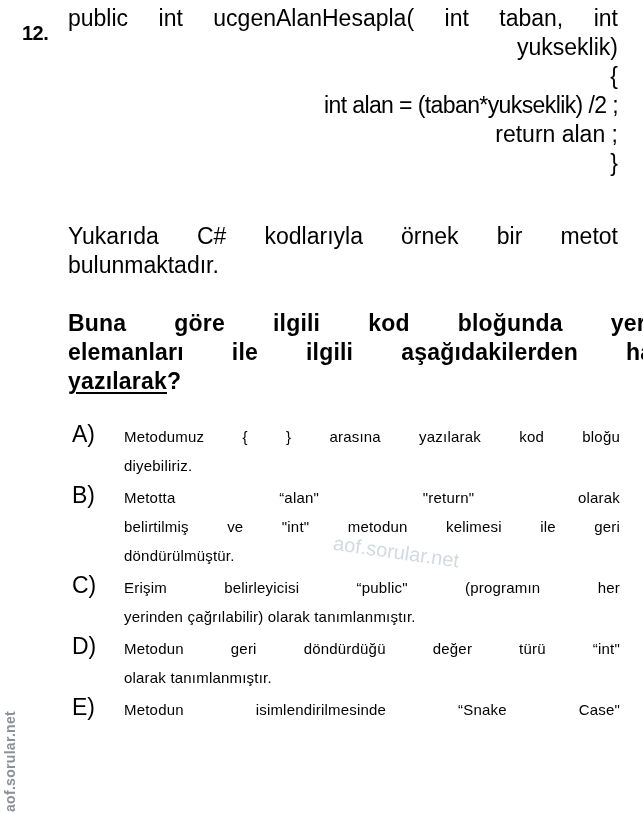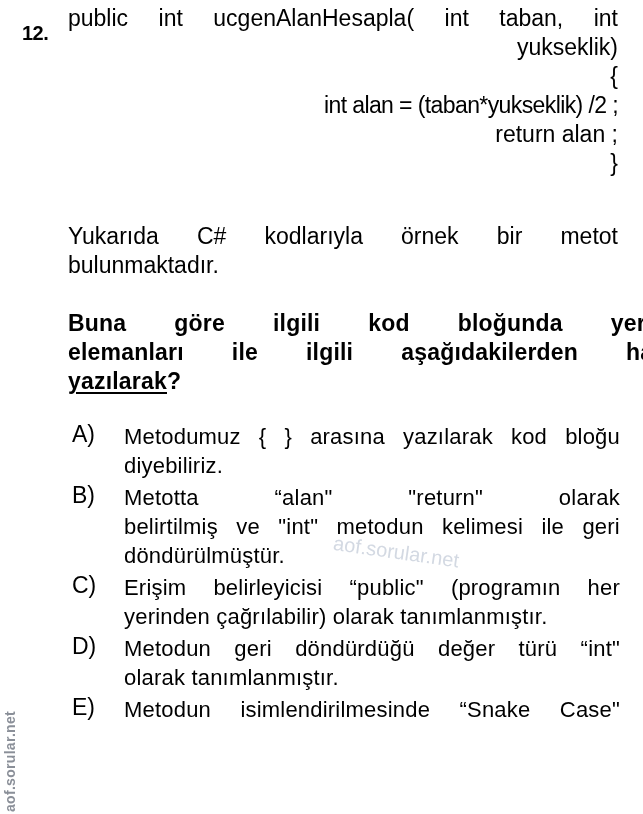--- a/index.html
+++ b/index.html
@@ -79,21 +79,21 @@
       position: absolute;
       left: 0;
       top: -2px;
       font-size: 23px;
       line-height: 29px;
     }
     .option-body {
       margin-left: 52px;
     }
     .option-body .line {
-      font-size: 22px;
+      font-size: 15px;
       line-height: 29px;
       height: 29px;
       letter-spacing: 0.2px;
       gap: 11px;
     }
     .watermark-center {
       position: absolute;
       left: 335px;
       top: 532px;
       font-size: 20px;

